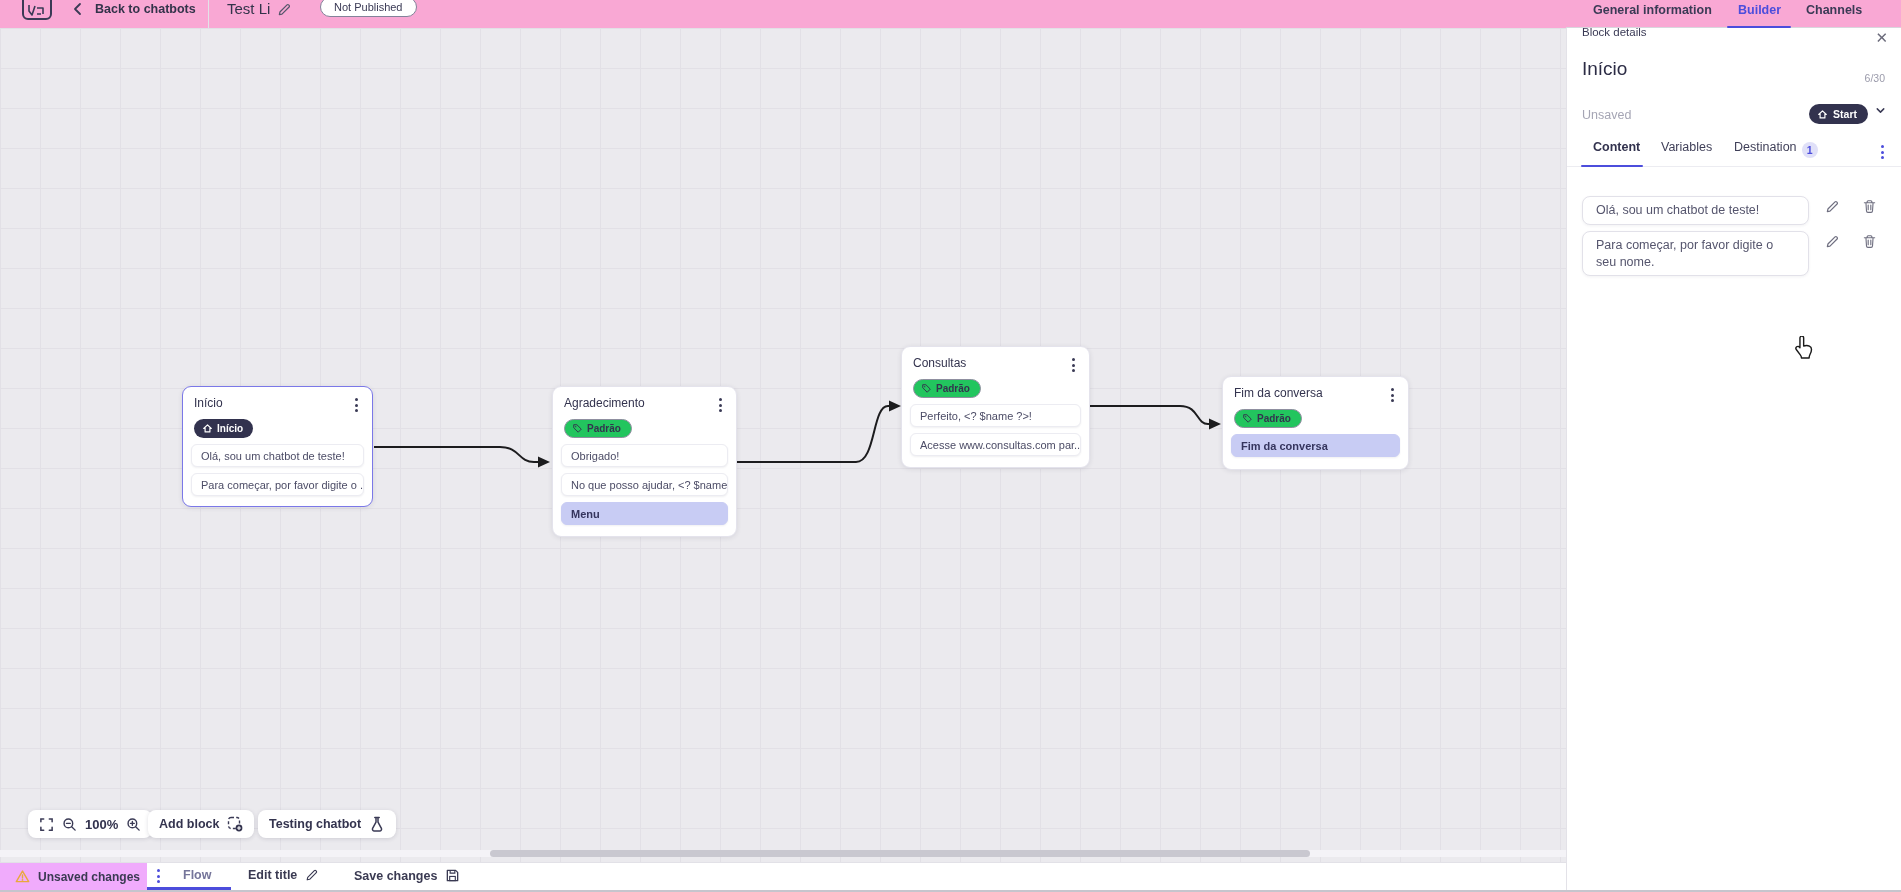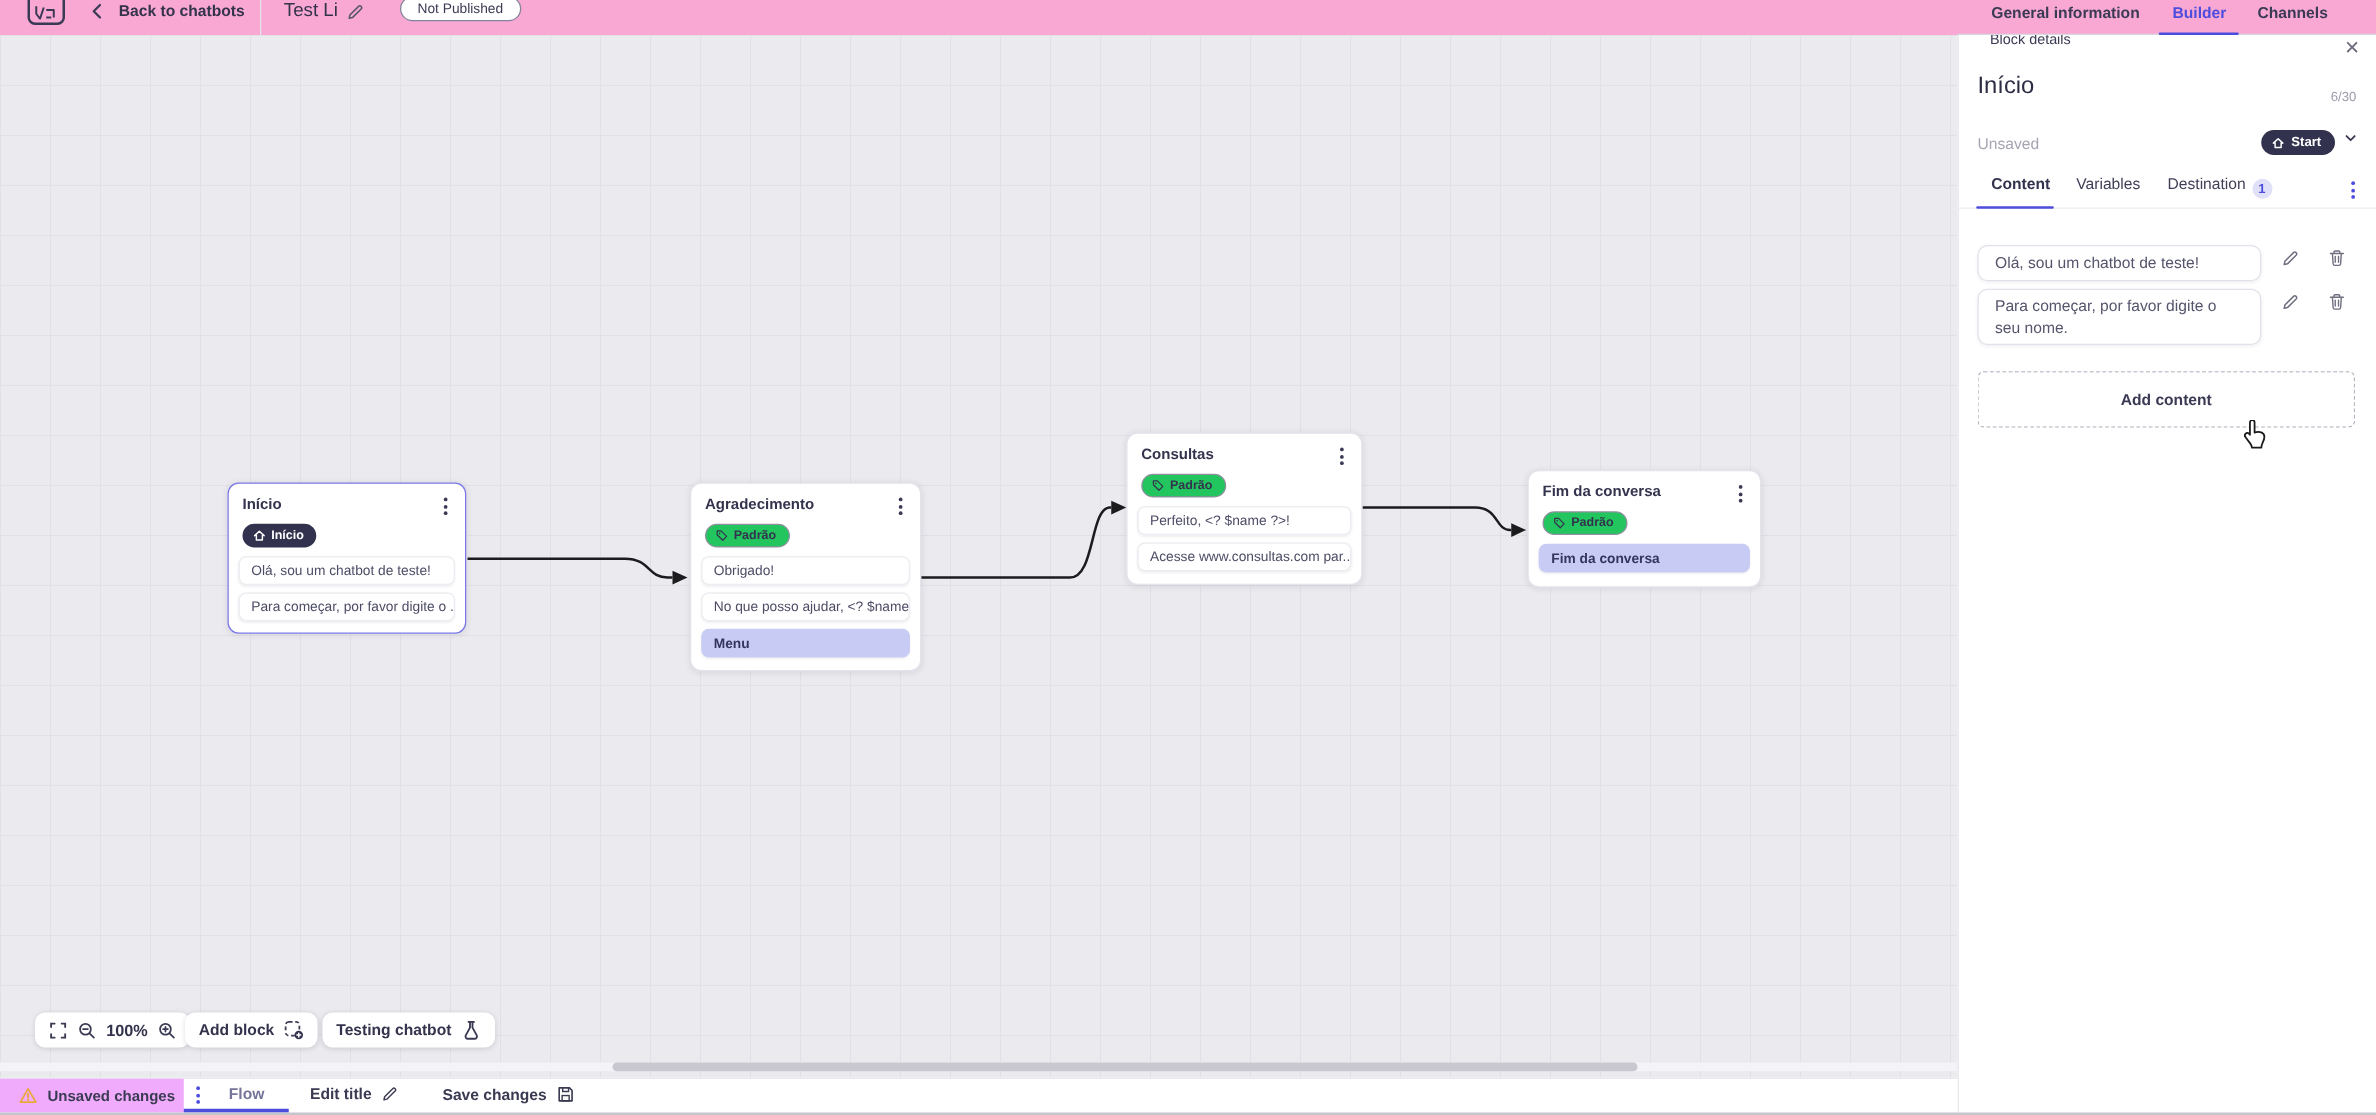--- a/index.html
+++ b/index.html
@@ -33,21 +33,21 @@
     background-size:40px 40px;
   }
   .connectors { position:absolute; top:0; left:0; pointer-events:none; }
 
   .block {
     position:absolute; background:#fff; border:1px solid #e4e3ec; border-radius:9px;
     padding:9px 8px 8px 8px; box-shadow:0 1px 5px rgba(40,40,70,.10); cursor:grab;
   }
   .block.selected { border:1.5px solid #7b78e8; }
   .block-head { display:flex; justify-content:space-between; align-items:flex-start; padding:0 2px 0 3px; }
-  .block-title { font-size:12px; font-weight:700; color:#33334e; }
+  .block-title { font-size:12px; font-weight:400; color:#33334e; }
   .kebab { display:flex; flex-direction:column; gap:2.5px; padding:2px 4px; cursor:pointer; }
   .kebab i { width:3px; height:3px; border-radius:50%; background:#3a3a55; }
   .kebab.accent i { background:#4c4ddc; }
   .badge-row { margin-top:5px; padding-left:3px; }
   .badge { display:inline-flex; align-items:center; gap:4px; border-radius:999px; font-size:10px; font-weight:700; }
   .badge.dark { background:#32324e; color:#fff; padding:4px 10px 4px 8px; }
   .badge.outline { border:1px solid #8f8fa0; color:#33334e; padding:3px 10px 3px 7px; background:#22c55e; }
   .bcard {
     margin-top:6px; height:23px; background:#fff; border:1px solid #ececf2; border-radius:6px;
     box-shadow:0 1px 2px rgba(40,40,70,.07); font-size:11px; color:#4c4c66;
@@ -73,21 +73,21 @@
   .unsaved-chip { position:absolute; left:0; top:0; width:147px; height:27px; background:#f0abfc; display:flex; align-items:center; gap:8px; padding-left:15px; }
   .unsaved-chip span { font-size:12px; font-weight:700; color:#3a3a52; }
   .bb-kebab { position:absolute; left:153px; top:4px; }
   .bb-flow { position:absolute; left:183px; top:5px; font-size:12.5px; font-weight:700; color:#75759a; cursor:pointer; }
   .flow-underline { position:absolute; left:147px; top:24px; width:84px; height:3px; background:#4c4ddc; }
   .bb-item { position:absolute; top:5px; display:flex; align-items:center; gap:8px; font-size:12.5px; font-weight:600; color:#3a3a52; cursor:pointer; }
   .page-bottom-line { position:absolute; bottom:0; left:0; width:1901px; height:2px; background:#c6c5cd; z-index:40; }
 
   
   .panel { position:absolute; top:0; left:1566px; width:335px; height:892px; background:#fff; border-left:1px solid #e3e2e8; z-index:20; }
-  .panel-subheader { position:absolute; top:26px; left:15px; font-size:11.5px; color:#3a3a55;margin-left:10px; }
+  .panel-subheader { position:absolute; top:26px; left:15px; font-size:11.5px; color:#3a3a55; }
   .panel-close { position:absolute; top:29px; right:13px; font-size:15px; color:#6b6b7b; cursor:pointer; }
   .block-name { position:absolute; top:58px; left:15px; font-size:19px; font-weight:500; color:#2c2c45; }
   .char-count { position:absolute; top:72px; right:16px; font-size:10.5px; color:#9b9bab; }
   .marker-label { position:absolute; top:108px; left:15px; font-size:12.5px; color:#a5a5b4; }
   .marker-ctl { position:absolute; top:104px; right:14px; display:flex; align-items:flex-start; gap:6px; cursor:pointer; }
   .start-pill { display:inline-flex; align-items:center; gap:5px; background:#32324e; color:#fff; font-size:10.5px; font-weight:700; border-radius:999px; padding:4px 11px 4px 8px; }
   .panel-tabs { position:absolute; top:138px; left:0; width:335px; height:29px; border-bottom:1px solid #ececf1; }
   .p-tab { position:absolute; top:2px; font-size:12.5px; color:#3f3f58; cursor:pointer; }
   .p-tab.active { color:#32324e; font-weight:700; }
   .content-underline { position:absolute; left:14px; bottom:-1px; width:62px; height:2.5px; background:#4c4ddc; border-radius:2px; }
@@ -374,21 +374,20 @@
           <path d="M2.5 13.5l.6-2.8 7.6-7.6a1.2 1.2 0 0 1 1.7 0l.5.5a1.2 1.2 0 0 1 0 1.7l-7.6 7.6z" fill="none" stroke="currentColor" stroke-width="1.3" stroke-linejoin="round"></path>
         </svg>
     </span>
     <span class="row-iconbtn trash">
       <svg width="15" height="15" viewBox="0 0 16 16">
           <path d="M2.5 4h11M5.5 4V2.9a1 1 0 0 1 1-1h3a1 1 0 0 1 1 1V4M4.2 4l.6 8.8a1.5 1.5 0 0 0 1.5 1.4h3.4a1.5 1.5 0 0 0 1.5-1.4L11.8 4M6.6 6.5v5M9.4 6.5v5" fill="none" stroke="currentColor" stroke-width="1.2" stroke-linecap="round"></path>
         </svg>
     </span>
   </div>
 
-  <button class="add-content">Add content</button>
 </div>
 
 <span class="cursor-pointer-icon">
   <svg width="22" height="24" viewBox="0 0 20 22">
       <path d="M7.2 1.8a1.7 1.7 0 0 1 3.4 0v7.4l1.2-.3c2.8-.6 6 .5 6 3.4 0 1.9-.7 3.3-1.4 4.7-.5 1-.8 2-.8 3.2h-7c0-1-.4-2-1.1-2.9L4 12.6c-.7-.8-.6-2 .2-2.7.8-.6 1.9-.5 2.5.3l.5.6z" fill="#fff" stroke="#1a1a1a" stroke-width="1.3" stroke-linejoin="round"></path>
     </svg>
 </span>
 
 <div class="page-bottom-line"></div>
 

